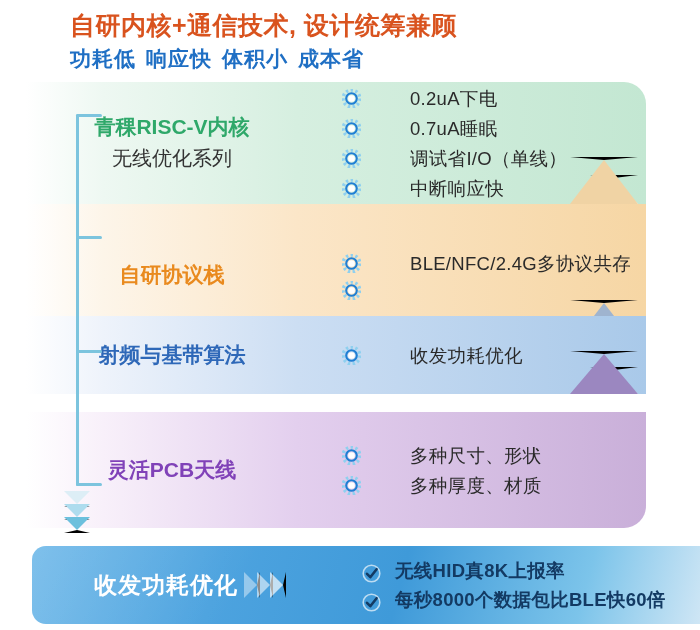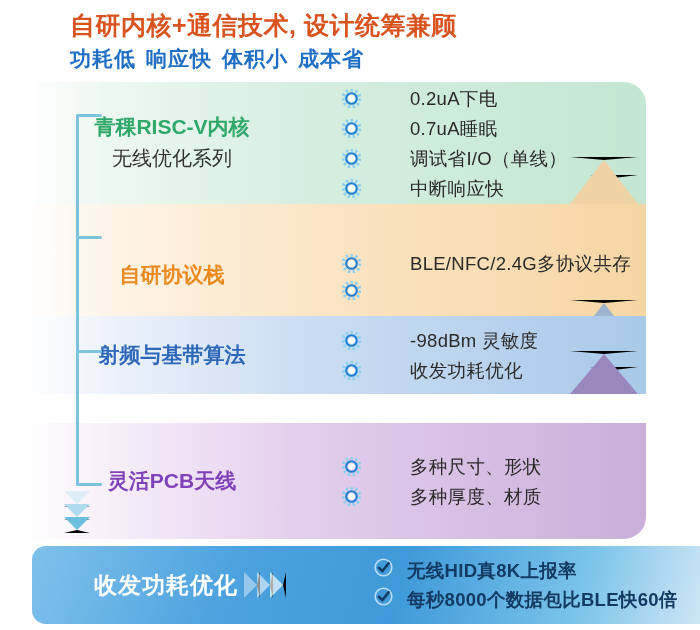--- a/index.html
+++ b/index.html
@@ -31,21 +31,21 @@
   .band {
     position:absolute; left:0; width:646px;
     overflow:hidden;
   }
   .band .fill {
     position:absolute; inset:0;
   }
   .band-1 { top:0px;   height:122px; border-top-right-radius:22px; }
   .band-2 { top:122px; height:143px; }
   .band-3 { top:234px; height:78px; }
-  .band-4 { top:341px; height:116px; border-bottom-right-radius:22px; }
+  .band-4 { top:330px; height:116px; border-bottom-right-radius:22px; }
 
   .band-1 .fill { background:linear-gradient(to right,#ffffff 4%, #eef8f2 16%, #d6efe0 46%, #c3e7d2 100%); }
   .band-2 .fill { background:linear-gradient(to right,#ffffff 4%, #fdf5e9 16%, #fbe6c8 46%, #f6d6a4 100%); }
   .band-3 .fill { background:linear-gradient(to right,#ffffff 4%, #eef3fb 16%, #ccdef3 46%, #a9c9e9 100%); }
   .band-4 .fill { background:linear-gradient(to right,#ffffff 4%, #f8f0fa 16%, #e3cfee 46%, #c9afd9 100%); }
 
   
   .peak {
     position:absolute; right:8px; bottom:0;
     width:0; height:0; border-style:solid;
@@ -140,21 +140,21 @@
   .arr {
     width:0; height:0; border-style:solid;
     border-top:13px solid transparent;
     border-bottom:13px solid transparent;
     border-left:13px solid rgba(255,255,255,0.42);
     margin-right:-3px;
   }
   .arr.a2 { border-left-color:rgba(255,255,255,0.55); }
   .arr.a3 { border-left-color:rgba(255,255,255,0.68); }
   .bar-points { flex:1; padding-left:8px; }
-  .bar-point { display:flex; align-items:flex-start; margin:4px 12px; }
+  .bar-point { display:flex; align-items:flex-end; margin:4px 0; }
   .bar-point-text {
     font-size:18.5px; font-weight:bold; color:#133a63; white-space:nowrap;
     letter-spacing:0.3px;
   }
   .check {
     width:19px; height:19px; margin-right:14px; flex:0 0 19px;
   }
 </style>
 </head>
 <body>
@@ -256,30 +256,20 @@
 
   <div class="band band-3 b3">
     <div class="fill"></div>
     <div class="peak small peak-3b"></div>
     <div class="peak peak-3"></div>
     <div class="band-inner">
       <div class="band-label">
         <div class="band-title">射频与基带算法</div>
       </div>
       <div class="band-points">
-        <div class="point">
-          <span class="ring">
-              <svg width="19" height="19" viewBox="0 0 19 19">
-                <circle cx="9.5" cy="9.5" r="8.4" fill="none" stroke="#8fd0ef" stroke-width="3.4" stroke-dasharray="2.4 2.4"></circle>
-                <circle cx="9.5" cy="9.5" r="5.3" fill="none" stroke="#1f7fd4" stroke-width="2.1"></circle>
-                <circle cx="9.5" cy="9.5" r="3.3" fill="#ffffff"></circle>
-              </svg>
-            </span>
-          <span class="point-text">-98dBm 灵敏度</span>
-        </div>
         <div class="point">
           <span class="ring">
               <svg width="19" height="19" viewBox="0 0 19 19">
                 <circle cx="9.5" cy="9.5" r="8.4" fill="none" stroke="#8fd0ef" stroke-width="3.4" stroke-dasharray="2.4 2.4"></circle>
                 <circle cx="9.5" cy="9.5" r="5.3" fill="none" stroke="#1f7fd4" stroke-width="2.1"></circle>
                 <circle cx="9.5" cy="9.5" r="3.3" fill="#ffffff"></circle>
               </svg>
             </span>
           <span class="point-text">收发功耗优化</span>
         </div>

